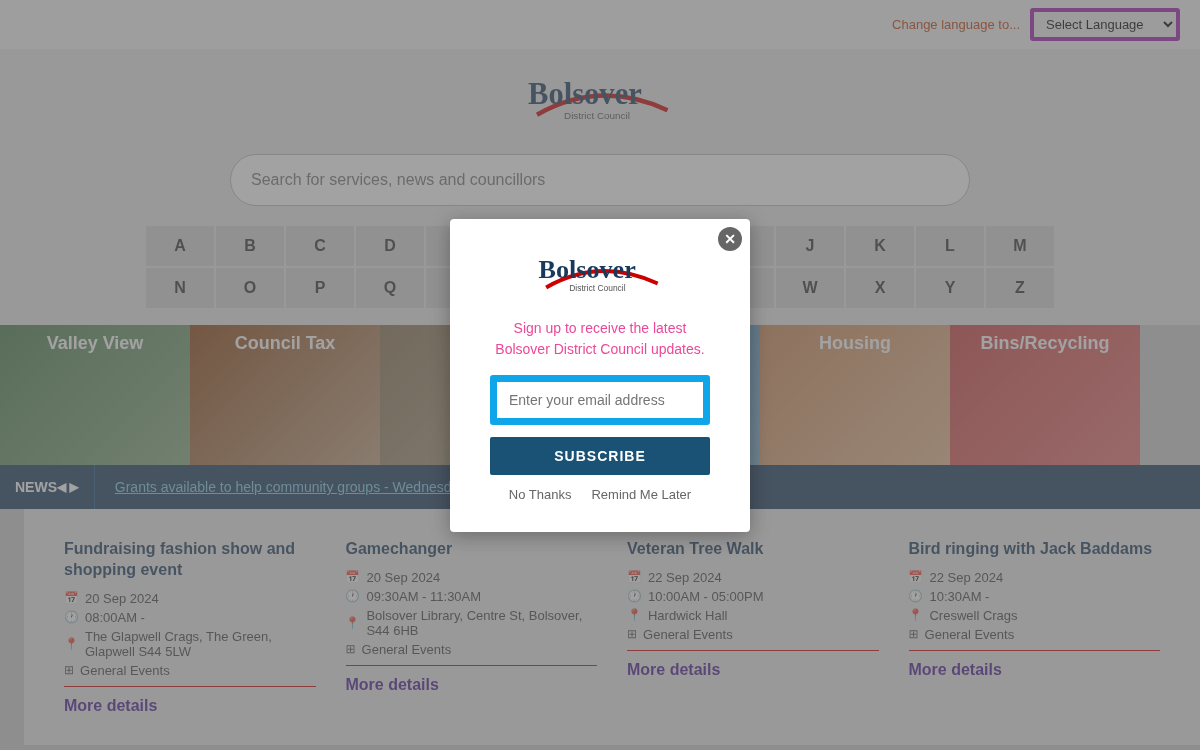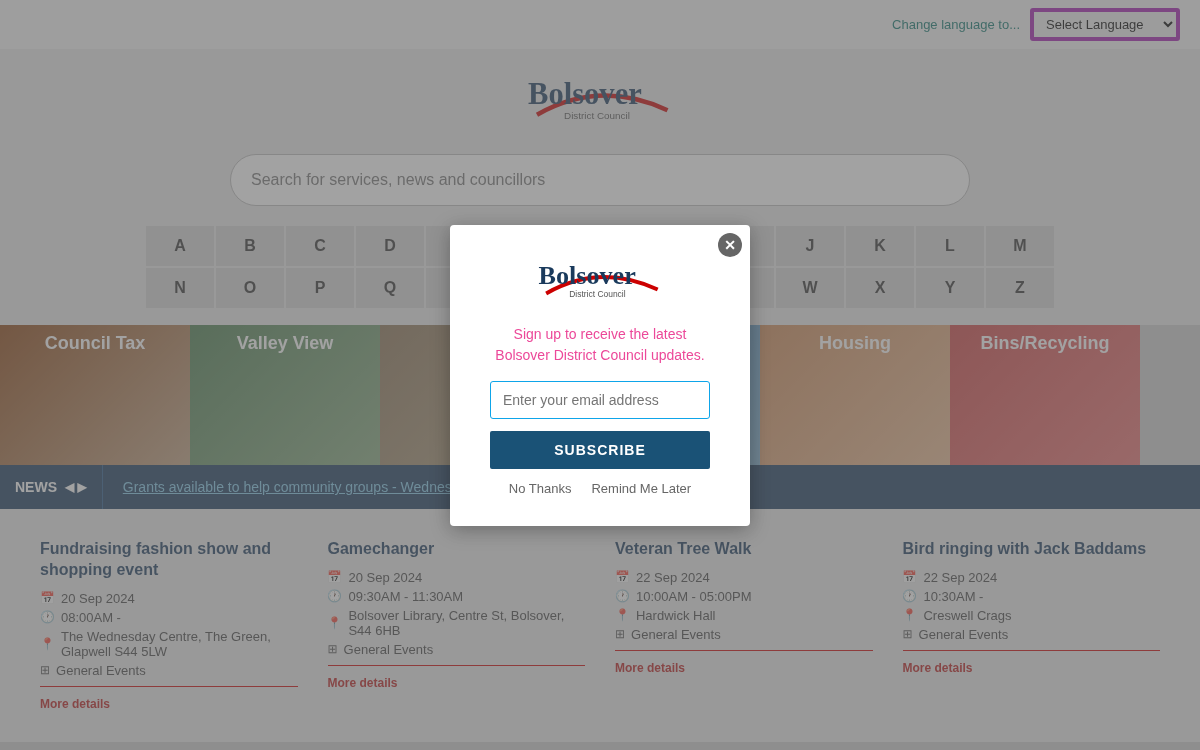--- a/index.html
+++ b/index.html
@@ -7,21 +7,21 @@
 
     
     .top-bar {
       display: flex;
       justify-content: flex-end;
       align-items: center;
       padding: 8px 20px;
       gap: 10px;
       background: #f5f5f5;
     }
-    .top-bar label { font-size: 13px; color: #0f766e; }
+    .top-bar label { font-size: 13px; color: #c2410c; }
     .lang-select {
       padding: 4px 8px;
       font-size: 13px;
       border: 4px solid #a21caf;
       border-radius: 3px;
       min-width: 150px;
     }
 
     
     .logo-area {
@@ -130,60 +130,60 @@
     }
     .news-tag {
       background: #1a3a5c;
       color: white;
       padding: 0 15px;
       font-weight: bold;
       font-size: 14px;
       height: 44px;
       display: flex;
       align-items: center;
-      gap: 8px;
       border-right: 1px solid #2a5a8c;
     }
     .news-arrows { font-size: 12px; }
     .news-text {
       color: #7fc7e8;
       padding: 0 20px;
       font-size: 14px;
       text-decoration: underline;
       cursor: pointer;
     }
 
     
     .events-section {
       background: #e8e8e8;
       padding: 30px 40px;
       display: grid;
       grid-template-columns: repeat(4, 1fr);
       gap: 30px;
+      margin-left: 24px;
     }
     .event-card { background: transparent; }
     .event-title {
       font-size: 16px;
       font-weight: bold;
       color: #1a3a5c;
       margin-bottom: 10px;
       line-height: 1.3;
     }
     .event-meta {
       display: flex;
       align-items: center;
       gap: 6px;
       font-size: 13px;
       color: #444;
       margin-bottom: 4px;
     }
     .event-meta .icon { font-size: 12px; color: #555; }
     .event-link {
-      color: #b91c1c;
-      font-size: 12px;
+      color: #4c1d95;
+      font-size: 16px;
       font-weight: bold;
       text-decoration: none;
       display: inline-block;
       margin-top: 10px;
       cursor: pointer;
     }
     .event-divider {
       border: none;
       border-bottom: 1px solid #cc0000;
       margin-top: 8px;
@@ -228,21 +228,21 @@
     .modal-logo { margin-bottom: 15px; }
     .modal-text {
       font-size: 14px;
       color: #ec4899;
       margin-bottom: 15px;
       line-height: 1.5;
     }
     .email-input {
       width: 100%;
       padding: 10px 12px;
-      border: 1px solid #0ea5e9;
+      border: 7px solid #0ea5e9;
       border-radius: 3px;
       font-size: 14px;
       margin-bottom: 12px;
       color: #999;
     }
     .subscribe-btn {
       width: 100%;
       padding: 11px;
       background: #1a5276;
       color: white;
@@ -322,27 +322,27 @@
       <button class="alpha-btn">V</button>
       <button class="alpha-btn">W</button>
       <button class="alpha-btn">X</button>
       <button class="alpha-btn">Y</button>
       <button class="alpha-btn">Z</button>
     </div>
 </div>
 
 <div class="service-tiles" id="service-tiles">
     <div class="tile">
+      <div class="tile-inner tile-valley">
+        <div class="tile-label">Valley View</div>
+      </div>
+    </div>
+    <div class="tile">
       <div class="tile-inner tile-council">
         <div class="tile-label">Council Tax</div>
-      </div>
-    </div>
-    <div class="tile">
-      <div class="tile-inner tile-valley">
-        <div class="tile-label">Valley View</div>
       </div>
     </div>
     <div class="tile">
       <div class="tile-inner tile-store">
         <div class="tile-label">Store</div>
       </div>
     </div>
     <div class="tile">
       <div class="tile-inner tile-hub">
         <div class="tile-label">Online Hub</div>
@@ -374,21 +374,21 @@
     <div class="event-meta">
       <span class="icon">📅</span>
       <span>20 Sep 2024</span>
     </div>
     <div class="event-meta">
       <span class="icon">🕐</span>
       <span>08:00AM -</span>
     </div>
     <div class="event-meta">
       <span class="icon">📍</span>
-      <span>The Wednesday Centre, The Green, Glapwell S44 5LW</span>
+      <span>The Glapwell Crags, The Green, Glapwell S44 5LW</span>
     </div>
     <div class="event-meta">
       <span class="icon">⊞</span>
       <span>General Events</span>
     </div>
     <hr class="event-divider">
     <a class="event-link">More details</a>
   </div>
     <div class="event-card">
     <div class="event-title">Gamechanger</div>

